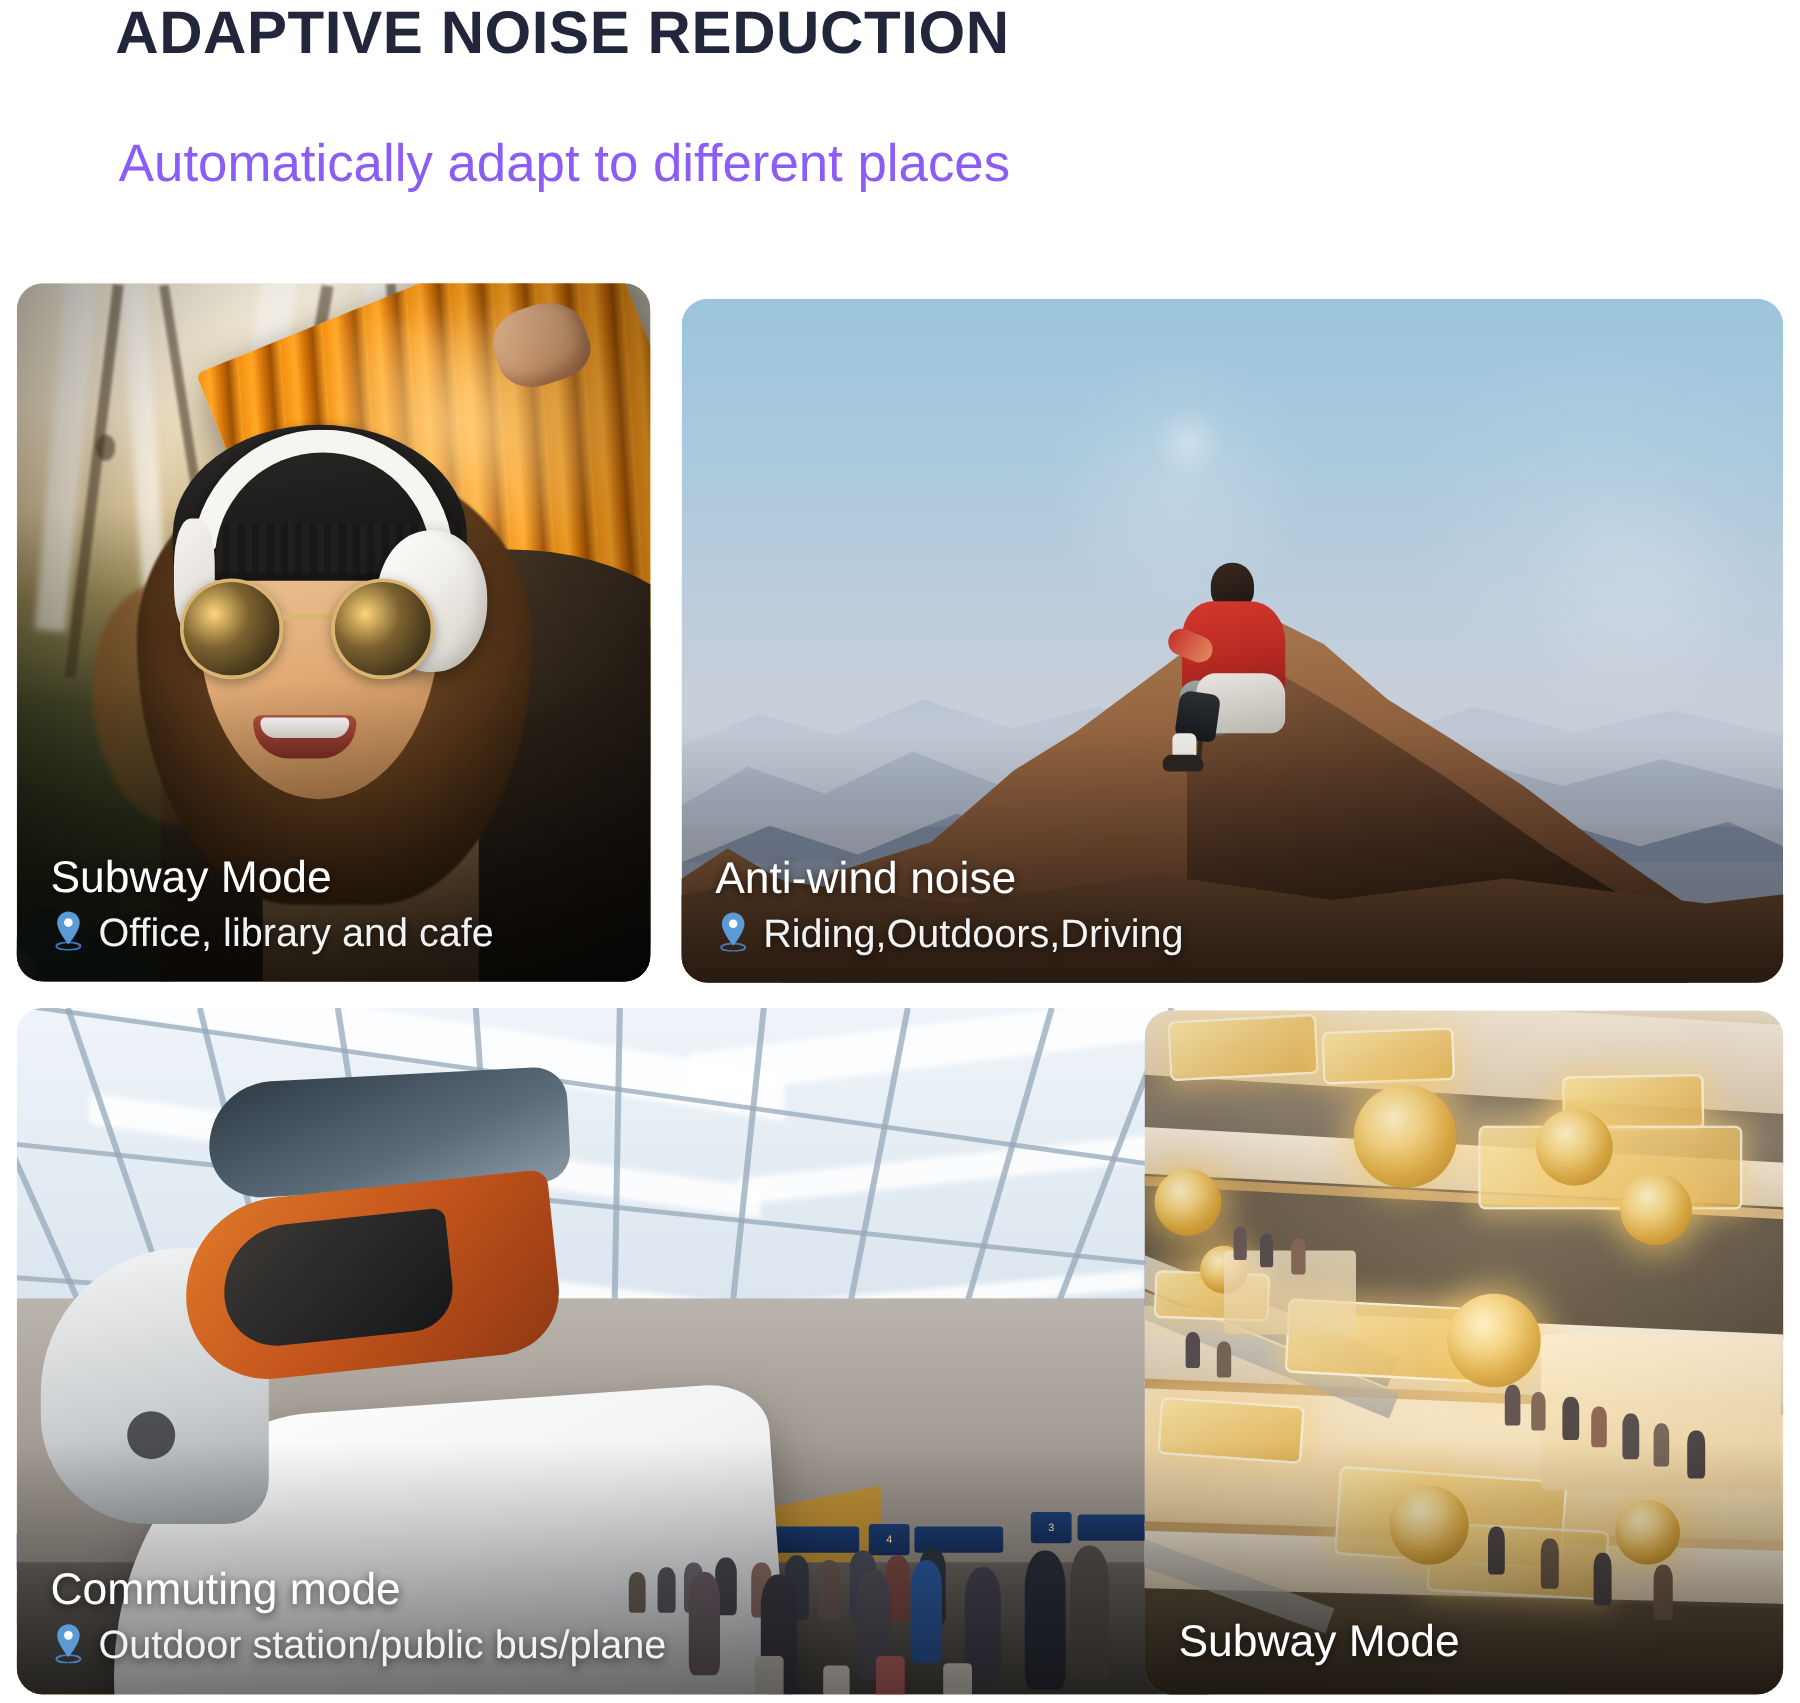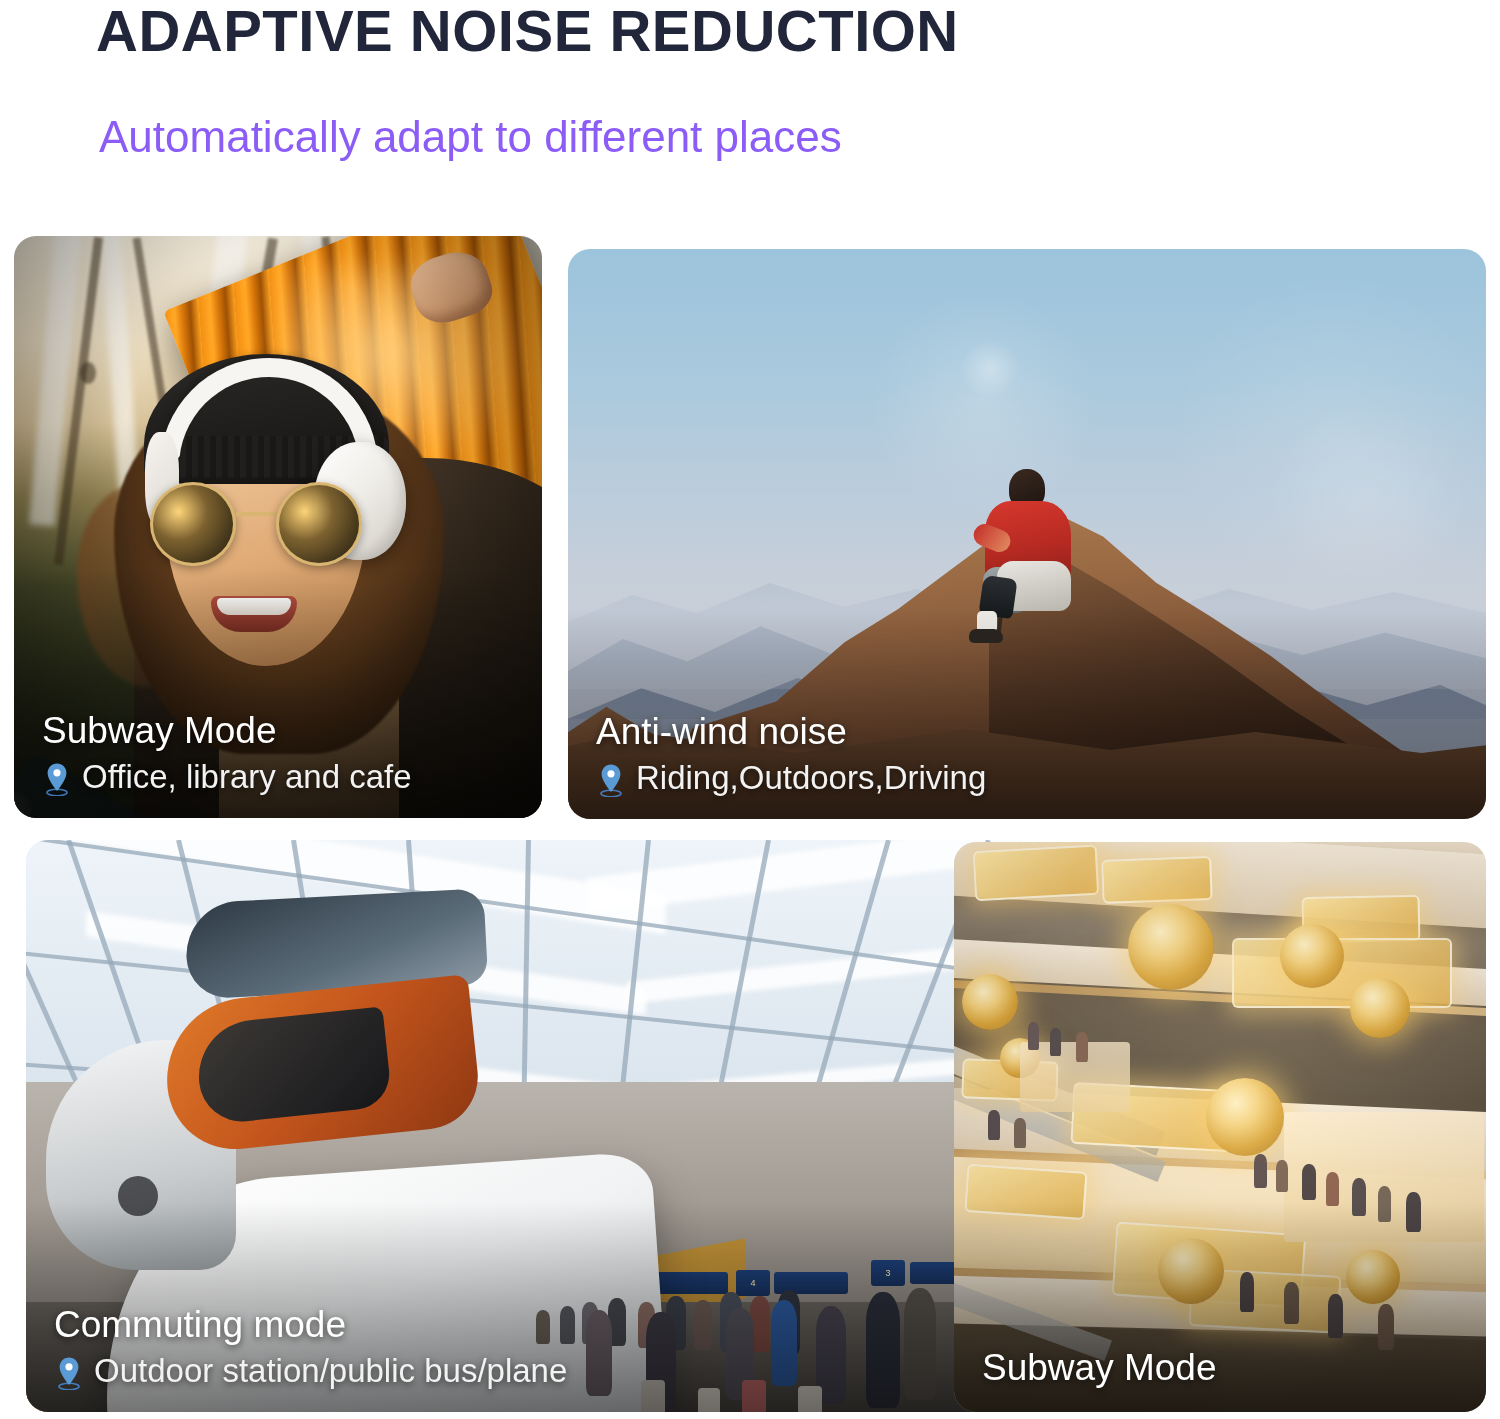--- a/index.html
+++ b/index.html
@@ -7,51 +7,51 @@
     width: 1500px; height: 1419px;
     background: #ffffff;
     font-family: "Liberation Sans", sans-serif;
     overflow: hidden;
   }
   .page { position: relative; width: 1500px; height: 1419px; background: #fff; }
 
   
   .headline {
     position: absolute; left: 96px; top: 2px;
-    font-size: 58px; font-weight: bold; letter-spacing: 0.5px;
+    font-size: 50px; font-weight: bold; letter-spacing: 0.5px;
     color: #22263a; line-height: 1.0; white-space: nowrap;
   }
   .subheadline {
     position: absolute; left: 99px; top: 112px;
     font-size: 44px; font-weight: normal; color: #8b5cf6;
     line-height: 1.15; white-space: nowrap;
   }
 
   
   .panel {
     position: absolute; overflow: hidden; border-radius: 22px;
   }
   .photo { position: absolute; inset: 0; overflow: hidden; }
 
   .caption { position: absolute; left: 0; bottom: 0; padding: 0 0 22px 28px; z-index: 40; }
   .caption .title {
     color: #ffffff; font-size: 37px; font-weight: 500;
     text-shadow: 0 2px 7px rgba(0,0,0,.65); line-height: 1.15; white-space: nowrap;
   }
   .caption .sub {
-    display: flex; align-items: flex-end; gap: 10px; margin-top: 5px;
+    display: flex; align-items: flex-start; gap: 10px; margin-top: 5px;
     color: #f2f2f2; font-size: 33px; font-weight: 400;
     text-shadow: 0 2px 7px rgba(0,0,0,.65); white-space: nowrap;
   }
   .pin { flex: 0 0 auto; width: 30px; height: 34px; display:block; }
 
   
   #p1 { left: 14px;  top: 236px;  width: 528px;  height: 582px; }
   #p2 { left: 568px; top: 249px;  width: 918px;  height: 570px; }
-  #p3 { left: 26px;  top: 840px;  width: 1012px;  height: 572px; }
+  #p3 { left: 14px;  top: 840px;  width: 1012px;  height: 572px; }
   #p4 { left: 954px; top: 842px;  width: 532px;  height: 570px; }
 
   
   .p1-sky { position:absolute; inset:0;
     background:
       linear-gradient(180deg,#f6eedd 0%,#f0e2c6 18%,#d8c39a 32%,#8f8050 45%,#4a4d2a 60%,#33381f 78%,#272c19 100%);
   }
   .p1-streak { position:absolute; background:rgba(255,255,255,.55); filter:blur(3px); }
   .p1-pole { position:absolute; background:rgba(60,48,30,.55); filter:blur(1.5px); }
   .p1-board {

